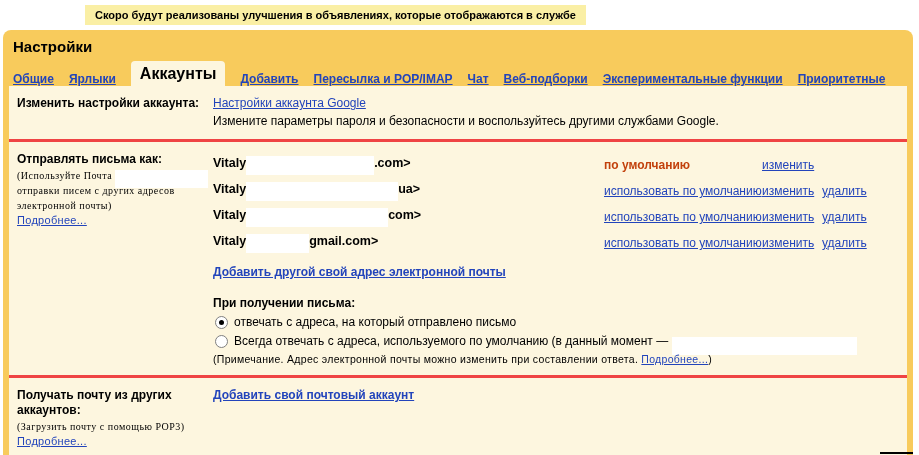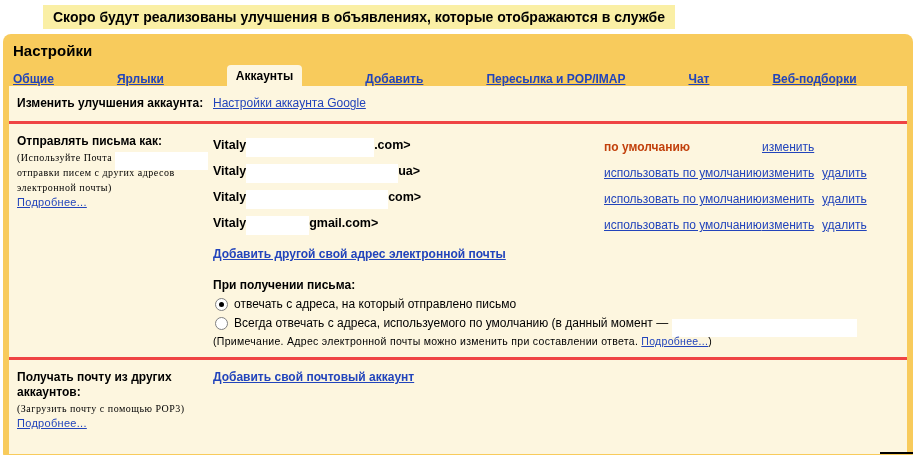--- a/index.html
+++ b/index.html
@@ -2,29 +2,29 @@
 <html><head>
 <meta charset="utf-8">
 <style>
   * { margin:0; padding:0; box-sizing:border-box; }
   html,body { width:919px; height:455px; background:#ffffff; overflow:hidden; }
   body { font-family:"Liberation Sans","DejaVu Sans",sans-serif; color:#000; position:relative; font-size:12px; }
 
   a { color:#2244bb; text-decoration:underline; cursor:pointer; }
 
   
-  .banner { display:inline-block; margin:5px 0 2px 43px; background:#faefa5; padding:4px 10px 4px; font-size:14px; font-weight:bold; }
+  .banner { display:inline-block; margin:5px 0 2px 85px; background:#faefa5; padding:4px 10px 4px; font-size:11px; font-weight:bold; }
 
   
   .settings-box { margin:3px 6px 0 3px; background:#f8cb5c; border-radius:8px; padding:0 6px 7px 6px; }
   .box-title { font-size:15px; font-weight:bold; padding:8px 4px 4px 4px; }
 
-  .tabs { display:flex; align-items:flex-end; padding:2px 4px 0 4px;gap:48px; }
+  .tabs { display:flex; align-items:flex-end; padding:2px 4px 0 4px; }
   .tab { font-size:12px; font-weight:bold; margin-right:15px; white-space:nowrap; }
-  .tab-active { background:#fdf6df; color:#000; text-decoration:none; padding:4px 9px 3px 9px; border-radius:4px 4px 0 0; margin-right:15px; font-size:12px; font-weight:bold; cursor:default; }
+  .tab-active { background:#fdf6df; color:#000; text-decoration:none; padding:4px 9px 3px 9px; border-radius:4px 4px 0 0; margin-right:15px; font-size:16px; font-weight:bold; cursor:default; }
 
   .content { background:#fdf6df; }
 
   .section { display:flex; }
   .section + .section { border-top:3px solid #ef4444; }
   .section-label { width:204px; flex-shrink:0; padding:10px 0 10px 8px; }
   .section-label h3 { font-size:12px; font-weight:bold; line-height:15px; }
   .small-note { font-size:10px; letter-spacing:0.5px; line-height:15px; margin-top:1px;font-family:Liberation Serif, serif; }
   .more-link { font-size:11px; letter-spacing:0.3px; }
   .section-body { flex:1; padding:10px 8px 10px 0; }
@@ -74,24 +74,25 @@
     <a class="tab">Чат</a>
     <a class="tab">Веб-подборки</a>
     <a class="tab">Экспериментальные функции</a>
     <a class="tab">Приоритетные</a>
   </div>
 
   <div class="content">
 
     <div class="section">
       <div class="section-label">
-        <h3>Изменить улучшения аккаунта:</h3>
+        <h3>Изменить настройки аккаунта:</h3>
       </div>
       <div class="section-body">
         <a class="acct-link">Настройки аккаунта Google</a>
+        <div class="acct-desc">Измените параметры пароля и безопасности и воспользуйтесь другими службами Google.</div>
       </div>
     </div>
 
     <div class="section">
       <div class="section-label">
         <h3>Отправлять письма как:</h3>
         <div class="small-note">
           <span>(Используйте Почта</span>
           <span class="redact" style="width:93px; height:18px; margin-bottom:-5px;"></span>
           <span>отправки писем с других адресов электронной почты)</span>

